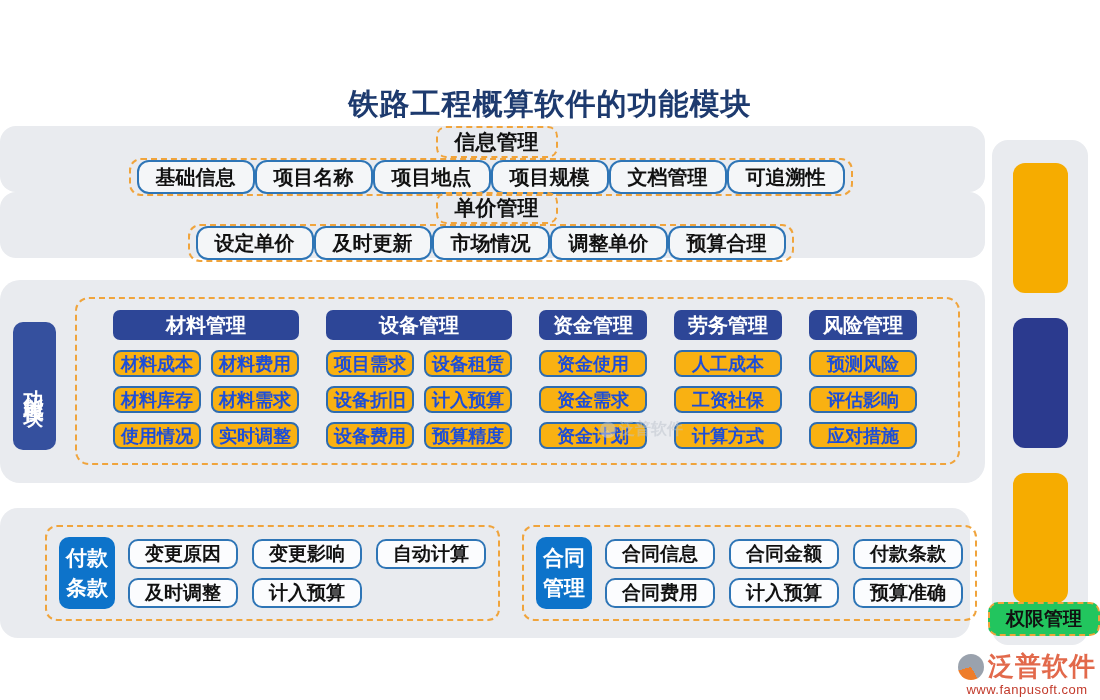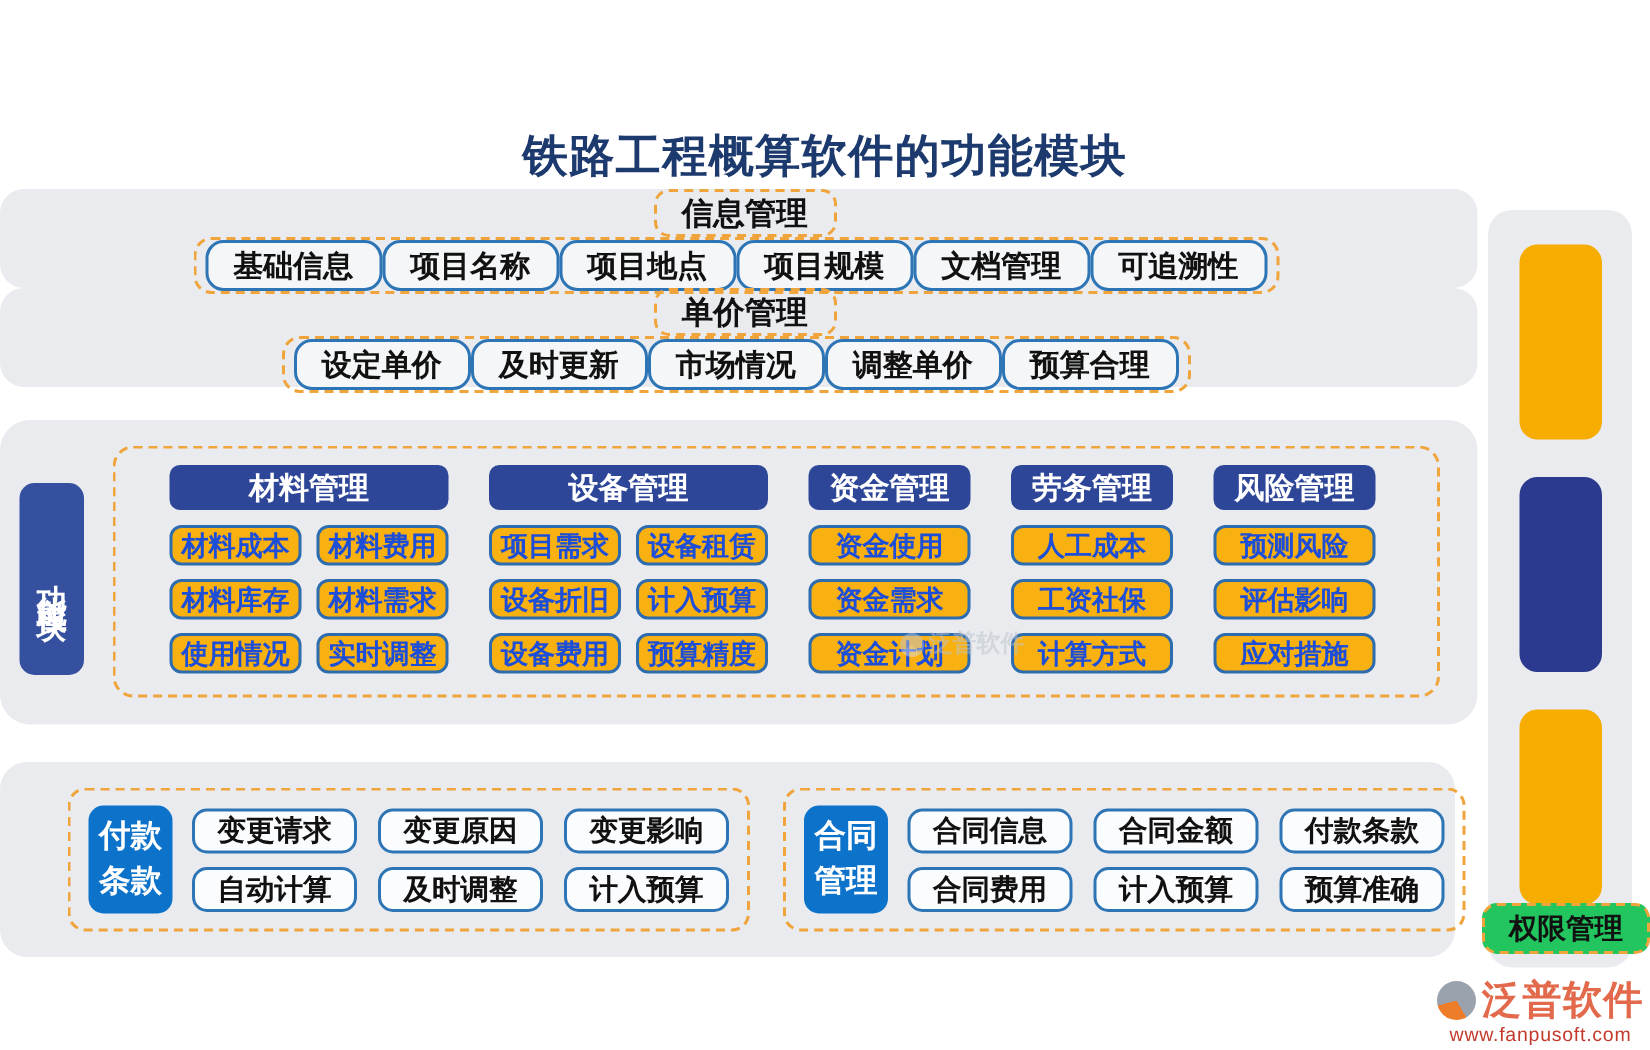--- a/index.html
+++ b/index.html
@@ -267,21 +267,20 @@
 
     </div>
   </section>
 
   <section class="bottom">
 
       <div class="group">
         <div class="group-label">付款条款</div>
         <div class="group-items">
 
-            <span class="b-chip">变更请求</span>
 
             <span class="b-chip">变更原因</span>
 
             <span class="b-chip">变更影响</span>
 
             <span class="b-chip">自动计算</span>
 
             <span class="b-chip">及时调整</span>
 
             <span class="b-chip">计入预算</span>

